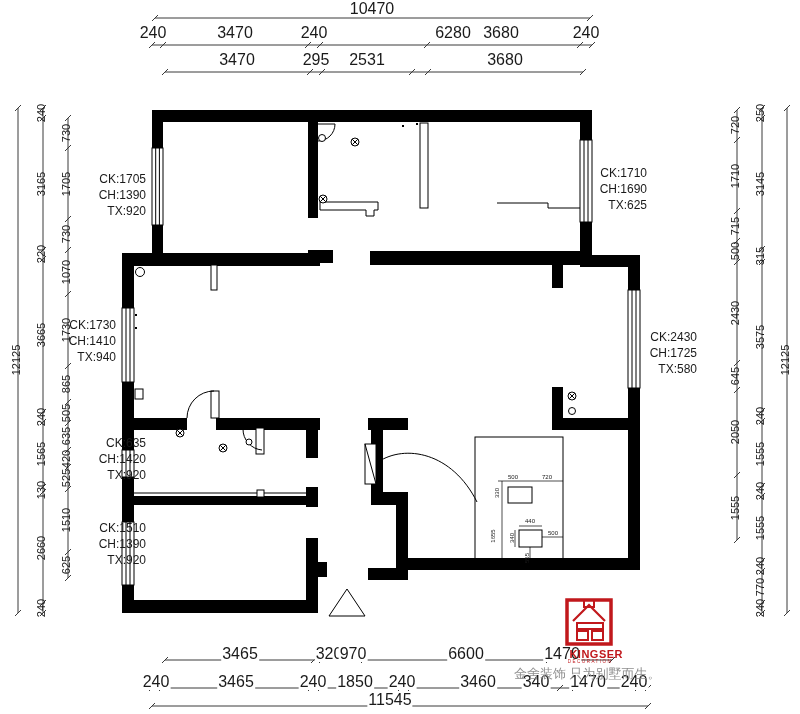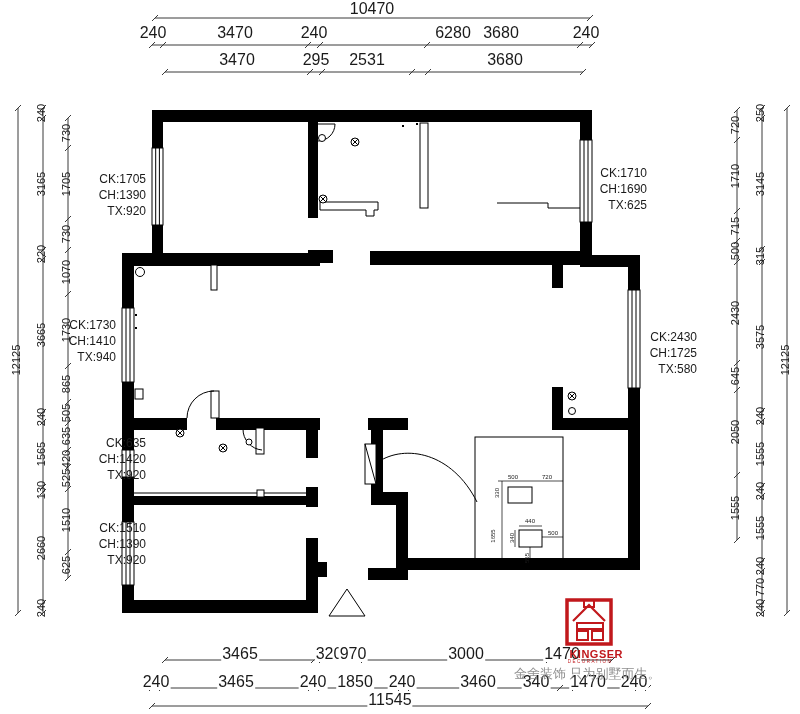--- a/index.html
+++ b/index.html
@@ -294,21 +294,21 @@
   <span class="dim" style="left:501px;top:33px">3680</span>
   <span class="dim" style="left:586px;top:33px">240</span>
   <span class="dim" style="left:237px;top:60px">3470</span>
   <span class="dim" style="left:316px;top:60px">295</span>
   <span class="dim" style="left:367px;top:60px">2531</span>
   <span class="dim" style="left:505px;top:60px">3680</span>
 
   <span class="dim" style="left:240px;top:654px">3465</span>
   <span class="dim" style="left:329px;top:654px">320</span>
   <span class="dim" style="left:353px;top:654px">970</span>
-  <span class="dim" style="left:466px;top:654px">3000</span>
+  <span class="dim" style="left:466px;top:654px">6600</span>
   <span class="dim" style="left:562px;top:654px">1470</span>
   <span class="dim" style="left:156px;top:682px">240</span>
   <span class="dim" style="left:236px;top:682px">3465</span>
   <span class="dim" style="left:313px;top:682px">240</span>
   <span class="dim" style="left:355px;top:682px">1850</span>
   <span class="dim" style="left:402px;top:682px">240</span>
   <span class="dim" style="left:478px;top:682px">3460</span>
   <span class="dim" style="left:536px;top:682px">340</span>
   <span class="dim" style="left:588px;top:682px">1470</span>
   <span class="dim" style="left:634px;top:682px">240</span>

